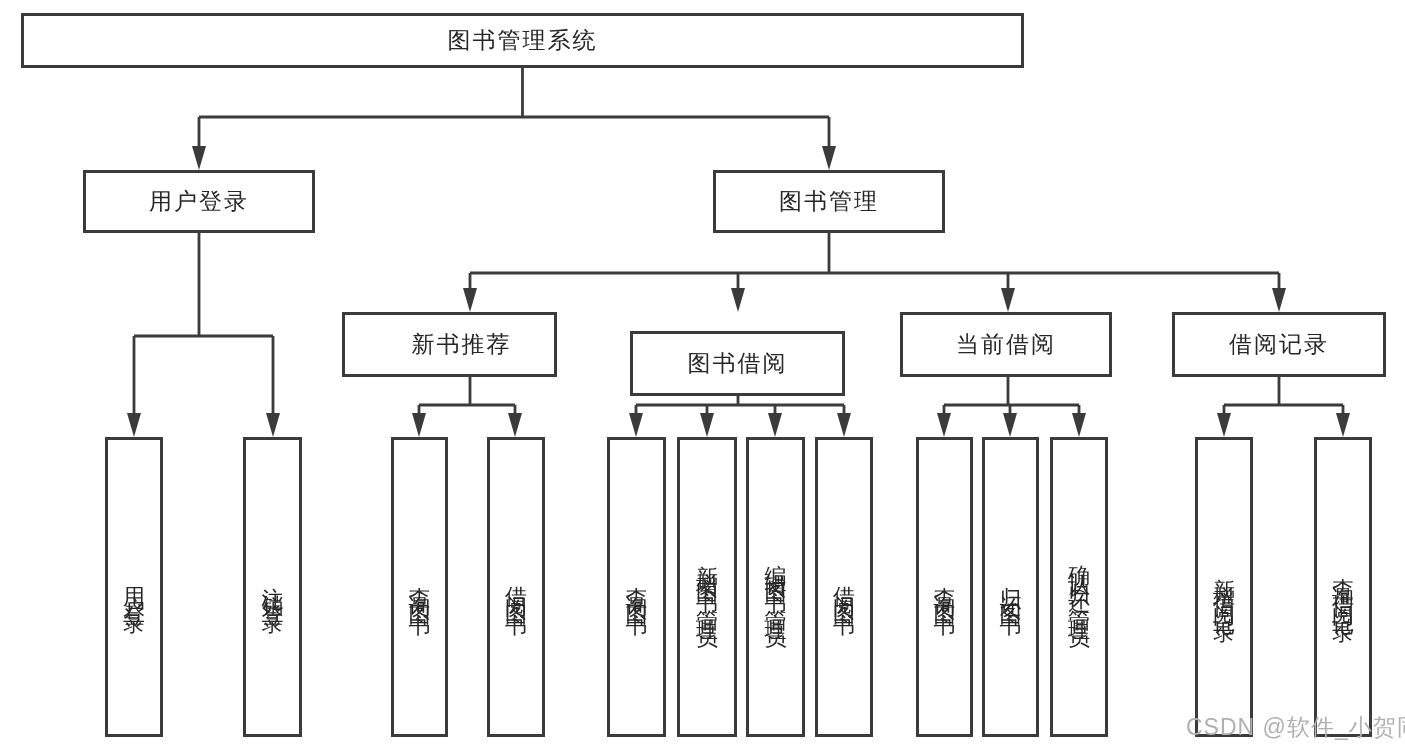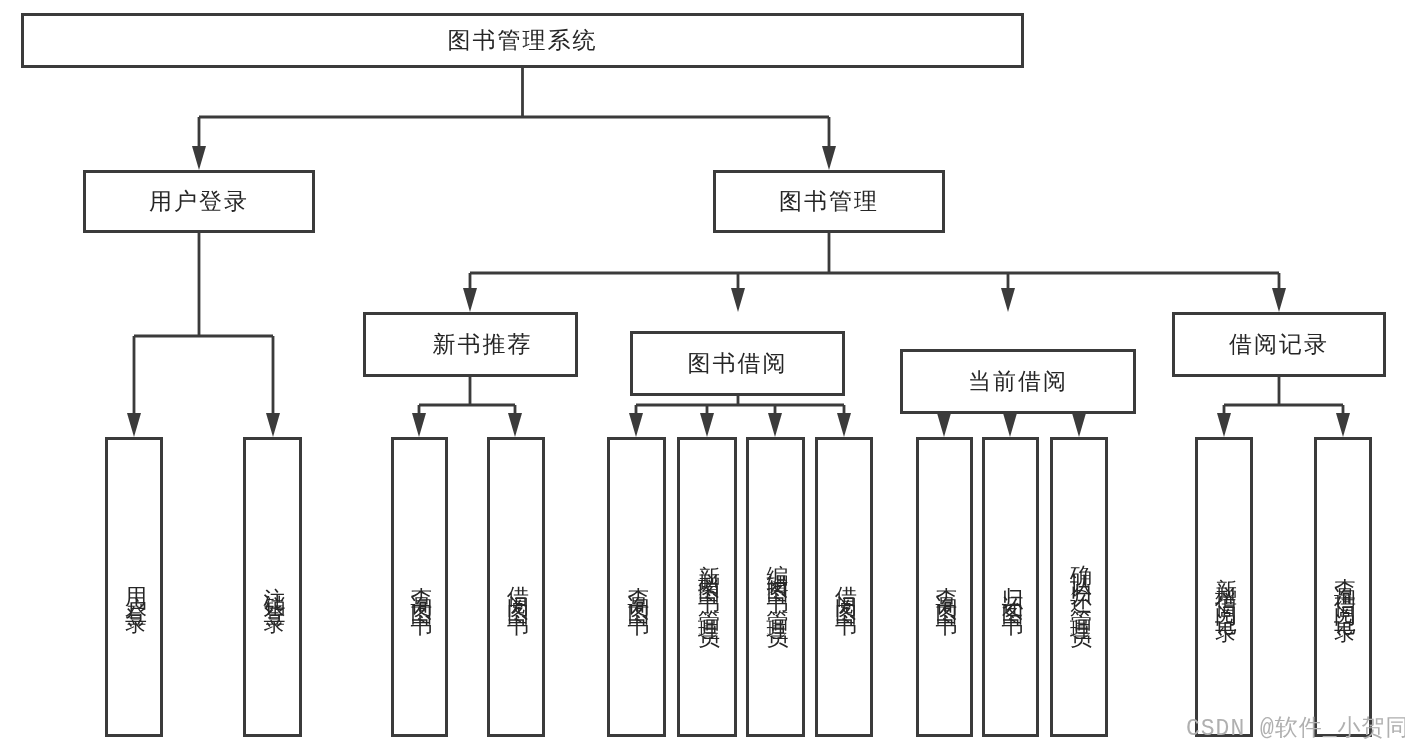--- a/index.html
+++ b/index.html
@@ -1,18 +1,18 @@
 <!DOCTYPE html>
 <html><head>
 <meta charset="utf-8">
 <style>
   html,body{margin:0;padding:0;background:#ffffff;}
   .canvas{
     position:relative;width:1405px;height:747px;background:#ffffff;overflow:hidden;
-    font-family:Liberation Mono, monospace;
+    font-family:Liberation Sans, sans-serif;
   }
   .connectors{position:absolute;left:0;top:0;z-index:1;}
   .node{
     position:absolute;box-sizing:border-box;background:#ffffff;
     border:3px solid #3b3b3b;z-index:2;
     display:flex;align-items:center;justify-content:center;
     color:#262626;
   }
   .hnode{font-size:23px;letter-spacing:2px;white-space:nowrap;}
   .root{left:21px;top:13px;width:1003px;height:55px;}
@@ -76,27 +76,27 @@
     <span>图书管理系统</span>
   </div>
 
   <div class="node hnode lvl2" style="left:83px;">
     <span>用户登录</span>
   </div>
   <div class="node hnode lvl2" style="left:713px;">
     <span>图书管理</span>
   </div>
 
-  <div class="node hnode lvl3" style="left:363px;padding-left:24px;">
+  <div class="node hnode lvl3" style="left:342px;padding-left:24px;">
     <span>新书推荐</span>
   </div>
   <div class="node hnode lvl3" style="left:630px;margin-top:19px;">
     <span>图书借阅</span>
   </div>
-  <div class="node hnode lvl3" style="left:900px;width:236px;margin-top:37px;">
+  <div class="node hnode lvl3" style="left:900px;width:212px;">
     <span>当前借阅</span>
   </div>
   <div class="node hnode lvl3" style="left:1172px;width:214px;">
     <span>借阅记录</span>
   </div>
 
   <div class="node leaf" style="left:105px;width:58px;">
     <span class="vtext">用户登录</span>
   </div>
   <div class="node leaf" style="left:243px;width:59px;">

